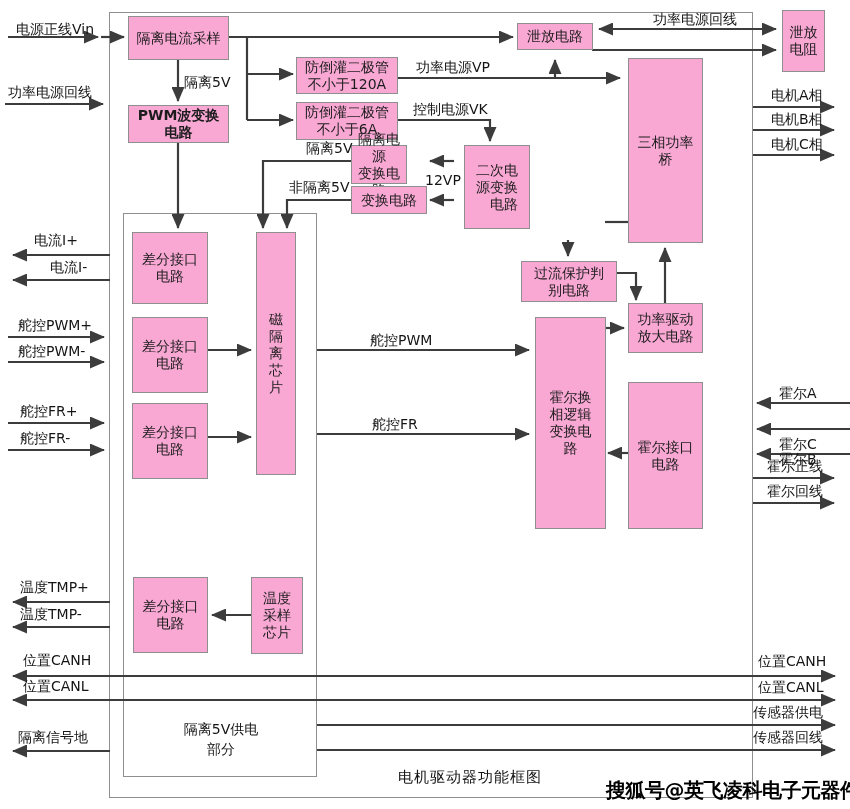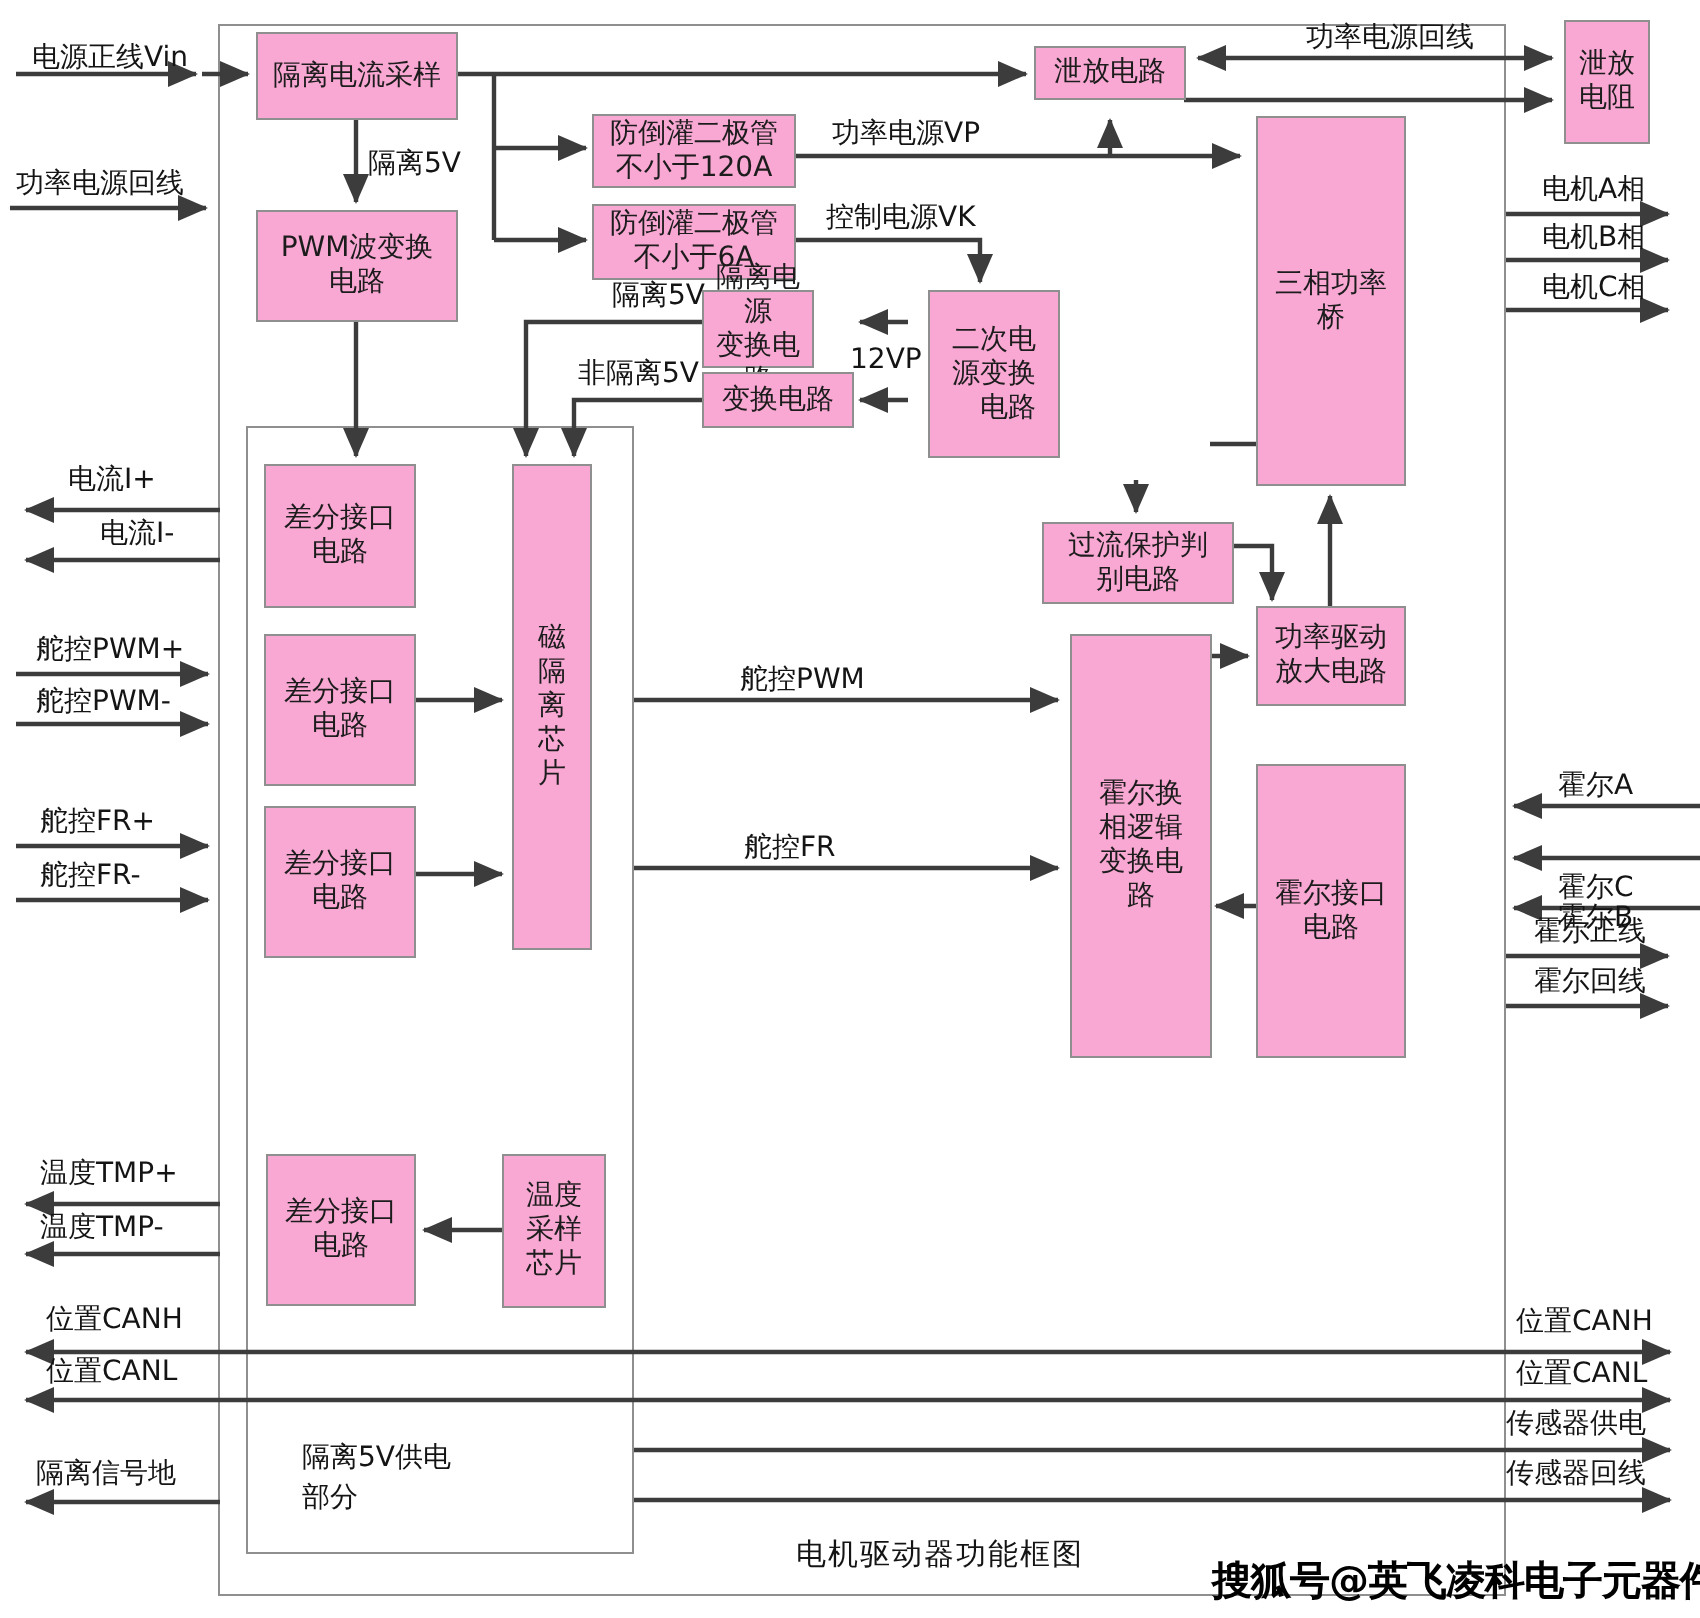--- a/index.html
+++ b/index.html
@@ -9,21 +9,21 @@
   }
   .container-box{position:absolute;border:1.4px solid #8f8f8f;box-sizing:border-box;z-index:0;background:transparent;}
   .wires{position:absolute;left:0;top:0;z-index:1;}
   .block{
     position:absolute;box-sizing:border-box;background:#f9a8d4;border:1.4px solid #8f8f8f;
     display:flex;align-items:center;justify-content:center;text-align:center;
     white-space:pre-line;font-size:14px;line-height:17px;z-index:2;
   }
   .lbl{position:absolute;white-space:nowrap;font-size:14px;line-height:16px;color:#141414;z-index:3;}
   .inner-label{
-    position:absolute;width:140px;white-space:pre-line;
+    position:absolute;width:140px;text-align:center;white-space:pre-line;
     font-size:14px;line-height:20px;z-index:2;color:#141414;
   }
   .caption{position:absolute;font-size:15px;letter-spacing:1px;z-index:3;color:#141414;white-space:nowrap;}
   .watermark{
     position:absolute;font-size:20px;font-weight:bold;letter-spacing:-0.5px;
     color:#000;z-index:4;white-space:nowrap;
   }
 </style>
 </head>
 <body>
@@ -102,21 +102,21 @@
       <path d="M850,403 H757" marker-end="url(#ah)"></path>
       <path d="M850,429 H757" marker-end="url(#ah)"></path>
       <path d="M850,454 H757" marker-end="url(#ah)"></path>
       <path d="M753,478 H834" marker-end="url(#ah)"></path>
       <path d="M753,503 H834" marker-end="url(#ah)"></path>
       <path d="M628,453 H608" marker-end="url(#ah)"></path>
     </g>
   </svg>
 
   <div class="block" style="left:128px;top:16px;width:101px;height:44px;">隔离电流采样</div>
-  <div class="block" style="left:128px;top:105px;width:101px;height:56px;">PWM波变换
+  <div class="block" style="left:128px;top:105px;width:101px;height:38px;font-weight:bold;">PWM波变换
 电路</div>
   <div class="block" style="left:296px;top:57px;width:102px;height:37px;">防倒灌二极管
 不小于120A</div>
   <div class="block" style="left:296px;top:102px;width:102px;height:38px;">防倒灌二极管
 不小于6A</div>
   <div class="block" style="left:351px;top:145px;width:56px;height:39px;">隔离电源
 变换电路</div>
   <div class="block" style="left:351px;top:186px;width:76px;height:28px;">变换电路</div>
   <div class="block" style="left:464px;top:145px;width:66px;height:84px;text-align:right;">二次电
 源变换

